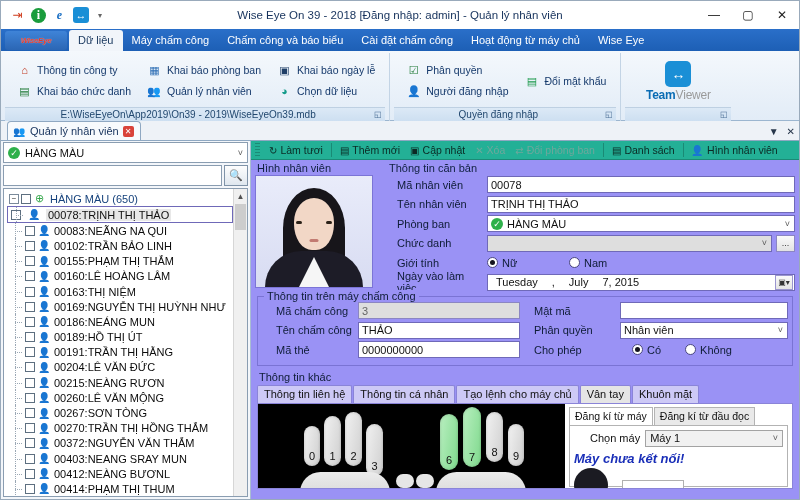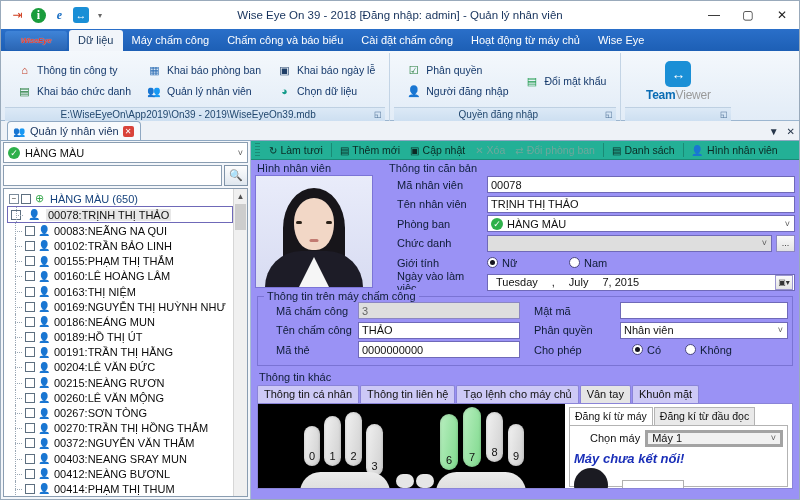--- a/index.html
+++ b/index.html
@@ -548,21 +548,21 @@
     border: 1px solid #b3b3b3;
     border-bottom: none;
     background: #e9e9e9;
     margin-right: 1px;
   }
   .rtabb.active { background: #fff; }
   .rbody { border: 1px solid #b3b3b3; height: 62px; padding: 4px 4px; background: #fff; position: relative; }
   .rrow { display: flex; align-items: center; gap: 5px; margin-left: 16px; }
   .rlbl { font-size: 11px; color: #111; }
   .rsel {
-    flex: 1; height: 17px; background: #f1f1f1; border: 3px solid #a3a3a3;
+    flex: 1; height: 17px; background: #f1f1f1; border: 1px solid #a3a3a3;
     display: flex; align-items: center; padding: 0 2px 0 4px;
     font-size: 11px; color: #111;
   }
   .rsel .v { flex: 1; }
   .notconn {
     margin-top: 4px;
     font-size: 13px; color: #1a2fb8;
     font-style: italic; font-weight: bold;
   }
   .facepreview {
@@ -997,22 +997,22 @@
                   </label>
                 </div>
               </div>
             </div>
           </div>
         </div>
 
         <div class="othersec">
           <div class="olbl">Thông tin khác</div>
           <div class="otabs">
+            <div class="otab">Thông tin liên hệ</div>
             <div class="otab">Thông tin cá nhân</div>
-            <div class="otab">Thông tin liên hệ</div>
             <div class="otab">Tạo lệnh cho máy chủ</div>
             <div class="otab active">Vân tay</div>
             <div class="otab">Khuôn mặt</div>
           </div>
 
           <div class="opanel">
             <div class="handarea" id="hand-area">
                 <div class="finger" style="left: 46px; top: 22px; width: 16px; height: 40px;">
                   <span>0</span>
                 </div>

